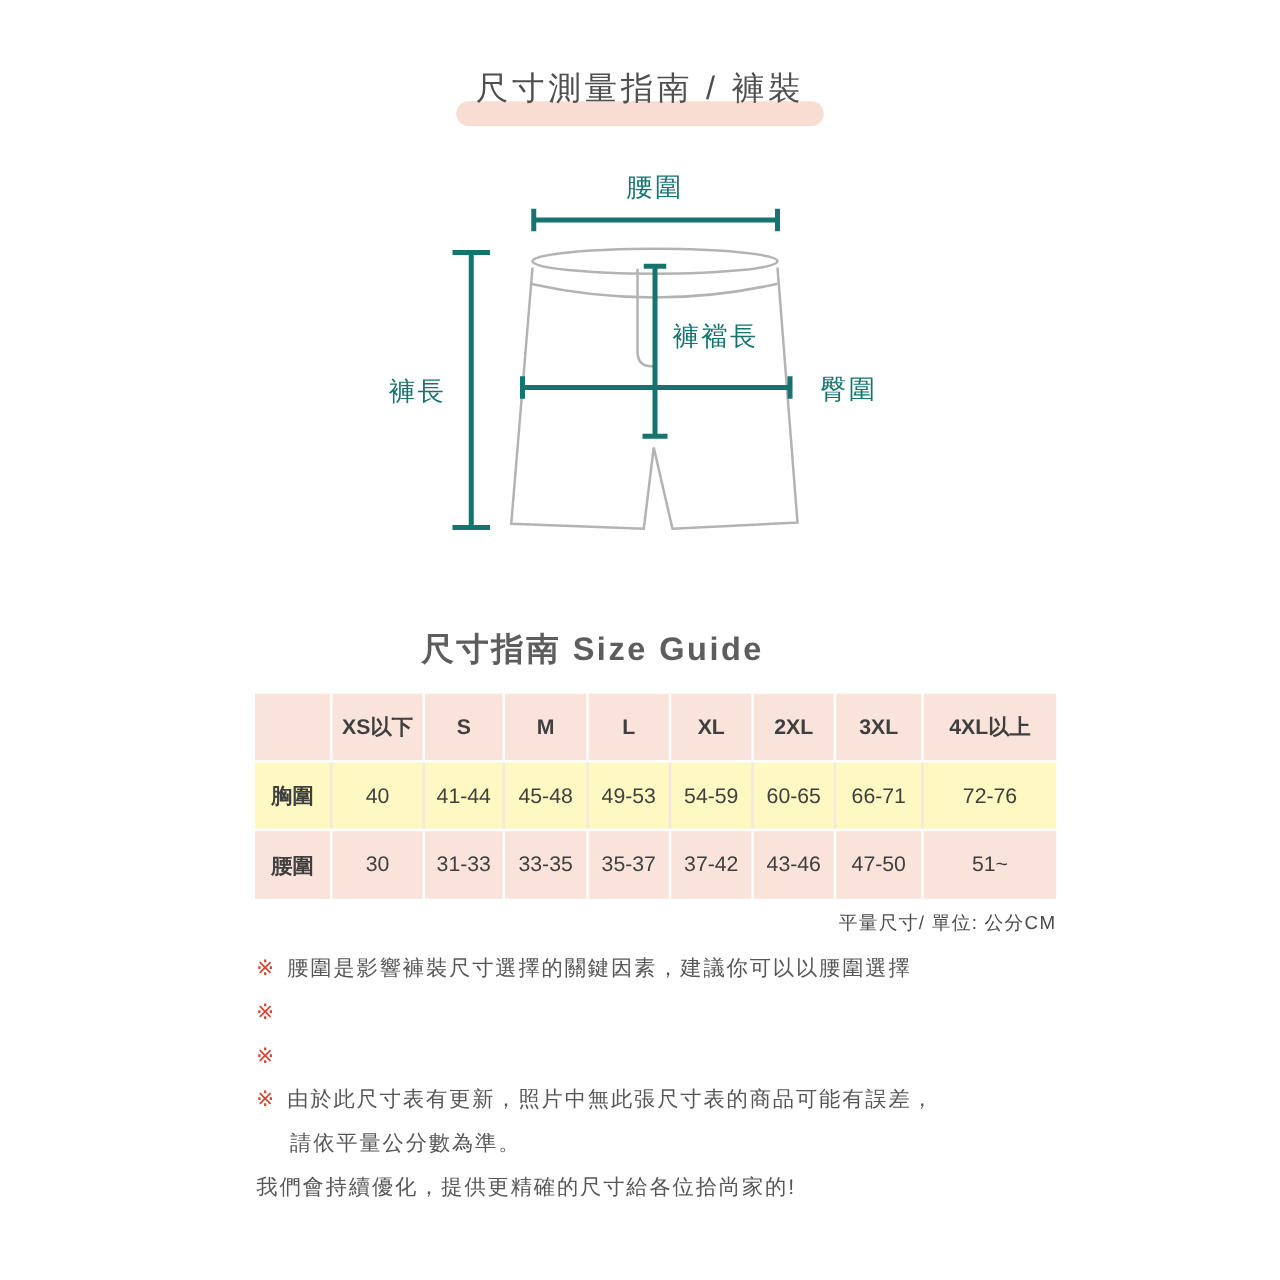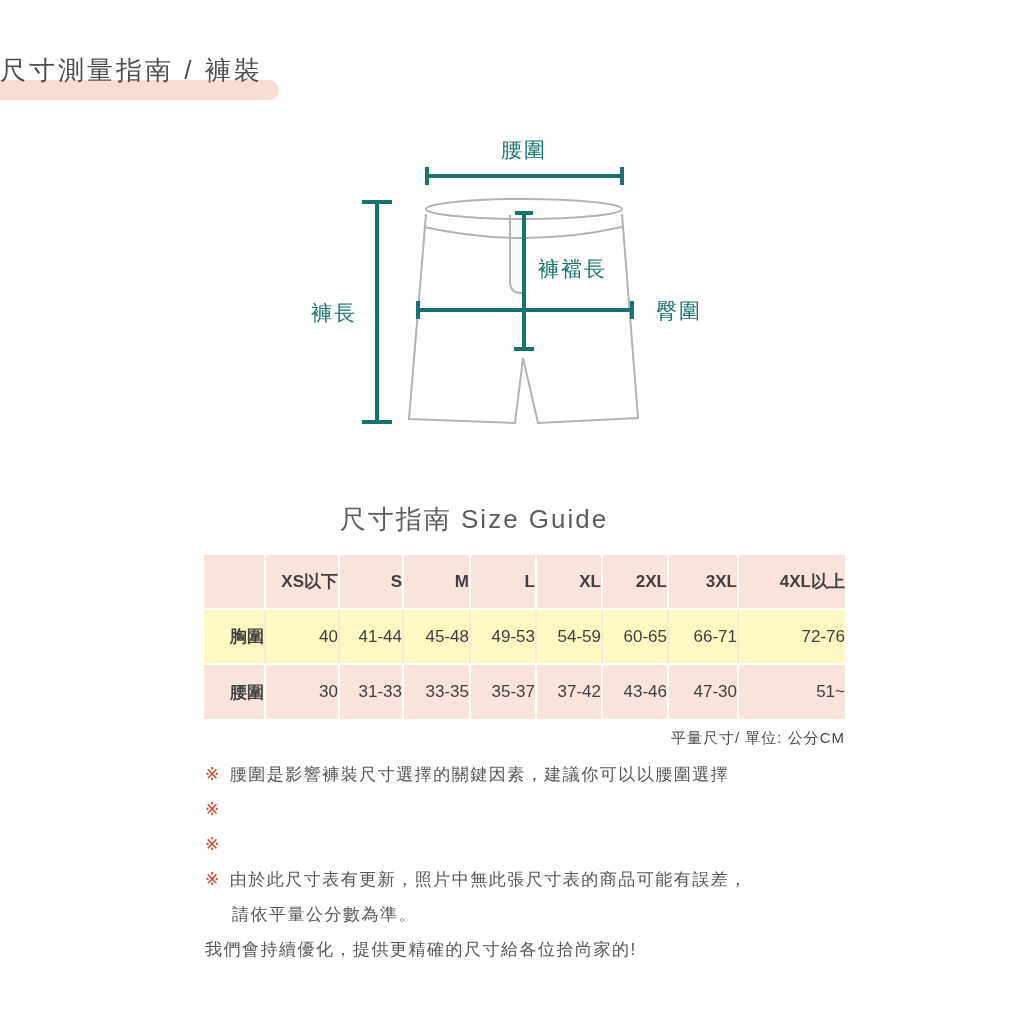--- a/index.html
+++ b/index.html
@@ -4,21 +4,21 @@
 <style>
   html,body{margin:0;padding:0;background:#ffffff;}
   body{
     width:1024px;height:1024px;position:relative;overflow:hidden;
     font-family:"Liberation Sans","DejaVu Sans",sans-serif;
     -webkit-font-smoothing:antialiased;
   }
   .canvas{position:absolute;inset:0;background:#ffffff;}
 
   
-  .title-row{position:absolute;top:52px;left:0;width:1024px;text-align:left;}
+  .title-row{position:absolute;top:52px;left:0;width:1024px;text-align:center;}
   .title-wrap{position:relative;display:inline-block;line-height:36px;}
   .title-highlight{
     position:absolute;left:-16px;right:-16px;bottom:-8px;height:20px;
     background:#f9ddd2;border-radius:10px;z-index:0;
   }
   .title-text{
     position:relative;z-index:1;font-size:26px;letter-spacing:3px;
     color:#4f4f4f;font-weight:500;
   }
 
@@ -27,30 +27,30 @@
   .measure{stroke:#17736f;stroke-width:4;fill:none;}
   .outline{stroke:#b3b3b3;stroke-width:2;fill:none;}
   .dlabel{
     fill:#17736f;font-size:21px;letter-spacing:2px;font-weight:500;
     font-family:"Liberation Sans","DejaVu Sans",sans-serif;
   }
 
   
   .section-heading{
     position:absolute;top:500px;left:0;width:948px;text-align:center;
-    font-size:26px;letter-spacing:2px;color:#5d5d5d;font-weight:400;line-height:38px;
+    font-size:26px;letter-spacing:2px;color:#5d5d5d;font-weight:700;line-height:38px;
   }
 
   
   .size-table{
     position:absolute;top:555px;left:204px;width:641px;
     border-collapse:collapse;table-layout:fixed;
   }
   .size-table td,.size-table th{
-    text-align:right;vertical-align:middle;padding:0;
+    text-align:center;vertical-align:middle;padding:0;
     font-size:17px;color:#3f3f3f;
   }
   .size-table thead th{height:53px;background:#fae3da;font-weight:700;}
   .size-table tbody tr{height:55px;}
   .size-table .row-label{font-weight:700;}
   .size-table tbody tr.alt td{background:#fae3da;}
   .size-table td + td, .size-table th + th{border-left:2px solid #ffffff;}
   .size-table tbody tr.plain td + td{border-left:2px solid #f6e7e1;margin-top:48px;}
   .size-table tbody tr.plain td{background:#fef9c3;border-top:2px solid #ffffff;border-bottom:2px solid #ffffff;}
 
@@ -156,21 +156,21 @@
         <td>72-76</td>
       </tr>
       <tr class="alt">
         <td class="row-label">腰圍</td>
         <td>30</td>
         <td>31-33</td>
         <td>33-35</td>
         <td>35-37</td>
         <td>37-42</td>
         <td>43-46</td>
-        <td>47-30</td>
+        <td>47-50</td>
         <td>51~</td>
       </tr>
     </tbody>
   </table>
 
   <div class="unit-note">平量尺寸/ 單位: 公分CM</div>
 
   <div class="notes">
     <div class="note-line">
       <span class="note-marker">※</span>

